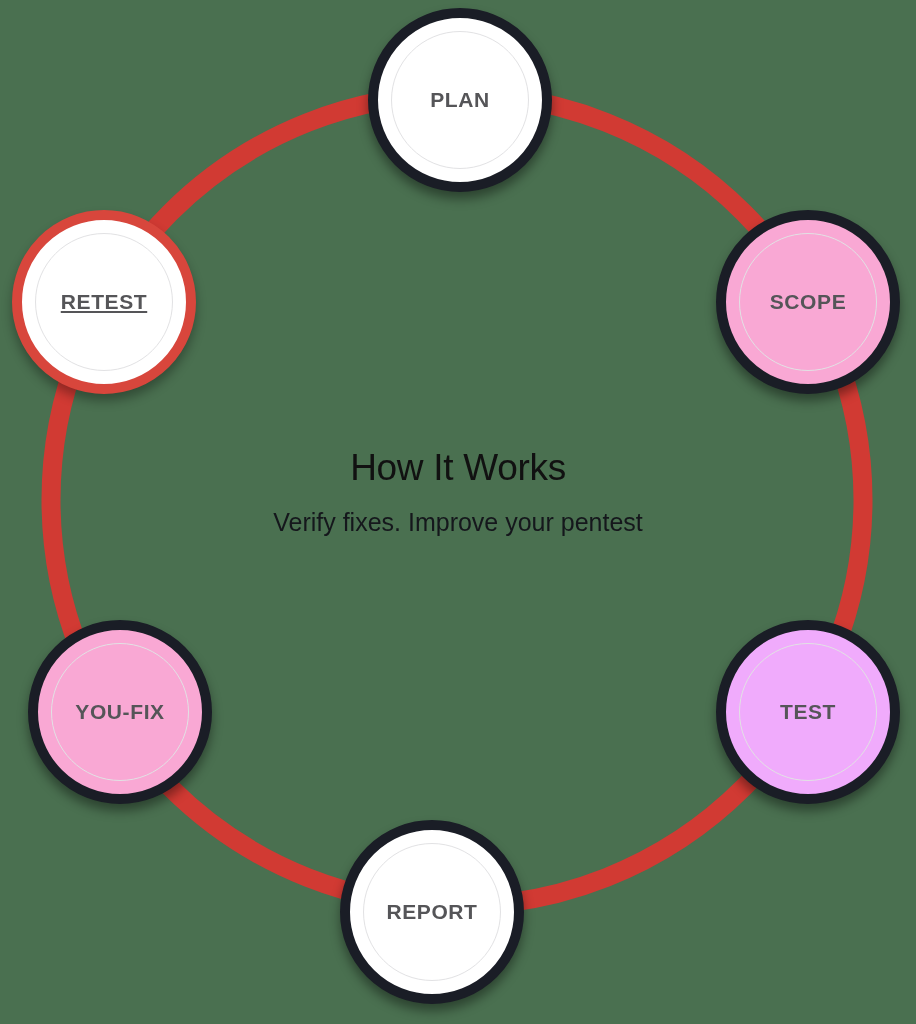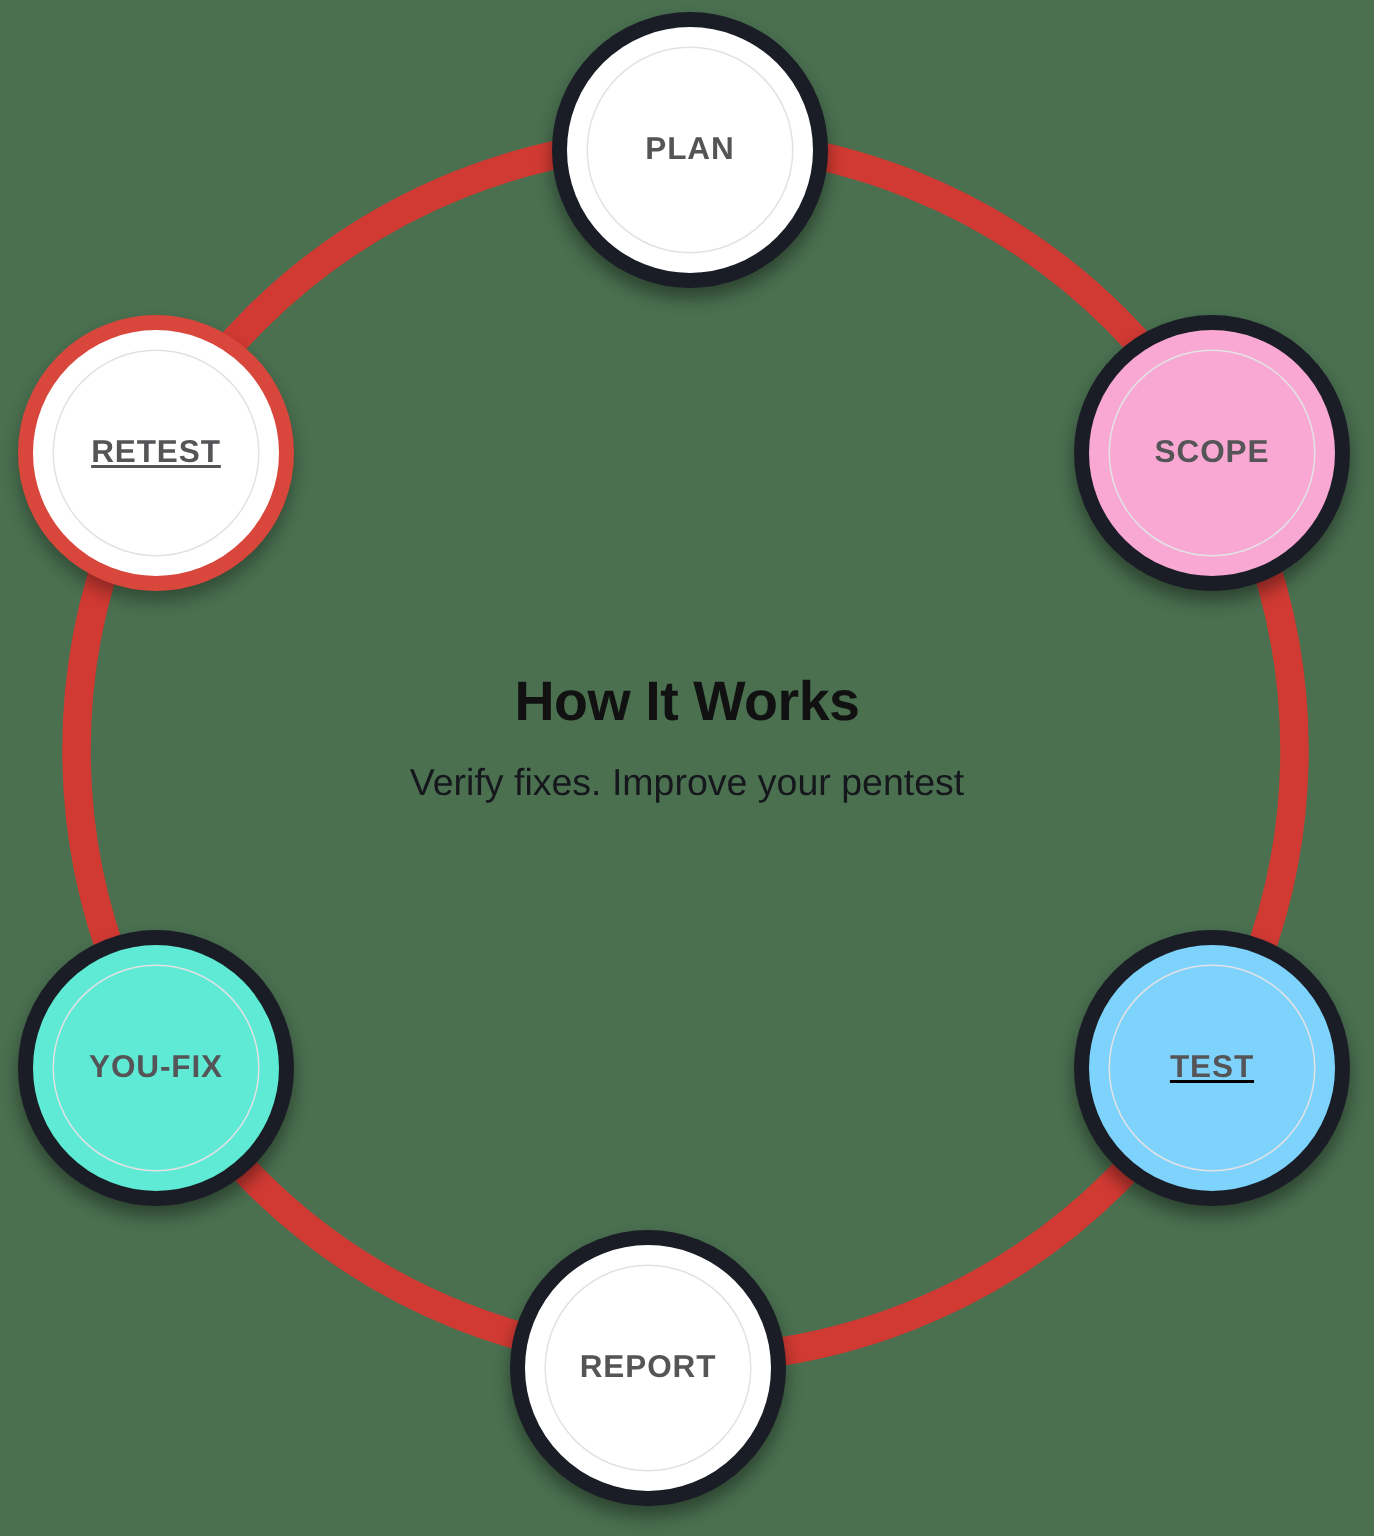--- a/index.html
+++ b/index.html
@@ -25,21 +25,21 @@
     position: absolute;
     left: 50%;
     top: 500px;
     transform: translate(-50%, -50%);
     width: 600px;
     text-align: center;
     pointer-events: none;
   }
   .center-title {
     font-size: 37px;
-    font-weight: bold;
+    font-weight: normal;
     color: #111111;
     letter-spacing: -0.3px;
     margin: 0 0 16px 0;
     line-height: 1.1;
   }
   .center-desc {
     font-size: 25px;
     color: #15171c;
     line-height: 1.42;
     margin: 12px auto;
@@ -102,29 +102,29 @@
 
   <div id="nodes-layer">
       <div class="node" style="left: 460px; top: 100px; width: 184px; height: 184px; margin-left: -92px; margin-top: -92px; border-color: rgb(26, 29, 38); background: rgb(255, 255, 255);">
         <div class="inner-ring" style="border-color: rgb(226, 226, 228);"></div>
         <div class="node-label" style="color: rgb(85, 85, 88);">PLAN</div>
       </div>
       <div class="node" style="left: 808px; top: 302px; width: 184px; height: 184px; margin-left: -92px; margin-top: -92px; border-color: rgb(26, 29, 38); background: #f9a8d4;">
         <div class="inner-ring" style="border-color: rgb(226, 226, 228);"></div>
         <div class="node-label" style="color: rgb(85, 85, 88);">SCOPE</div>
       </div>
-      <div class="node" style="left: 808px; top: 712px; width: 184px; height: 184px; margin-left: -92px; margin-top: -92px; border-color: rgb(26, 29, 38); background: #7dd3fc; text-decoration: underline;">
+      <div class="node" style="left: 808px; top: 712px; width: 184px; height: 184px; margin-left: -92px; margin-top: -92px; border-color: rgb(26, 29, 38); background: #f0abfc;">
         <div class="inner-ring" style="border-color: rgb(226, 226, 228);"></div>
         <div class="node-label" style="color: rgb(85, 85, 88);">TEST</div>
       </div>
       <div class="node" style="left: 432px; top: 912px; width: 184px; height: 184px; margin-left: -92px; margin-top: -92px; border-color: rgb(26, 29, 38); background: rgb(255, 255, 255);">
         <div class="inner-ring" style="border-color: rgb(226, 226, 228);"></div>
         <div class="node-label" style="color: rgb(85, 85, 88);">REPORT</div>
       </div>
-      <div class="node" style="left: 104px; top: 712px; width: 184px; height: 184px; margin-left: -92px; margin-top: -92px; border-color: rgb(26, 29, 38); background: #5eead4;">
+      <div class="node" style="left: 120px; top: 712px; width: 184px; height: 184px; margin-left: -92px; margin-top: -92px; border-color: rgb(26, 29, 38); background: #f9a8d4;">
         <div class="inner-ring" style="border-color: rgb(226, 226, 228);"></div>
         <div class="node-label" style="color: rgb(85, 85, 88);">YOU-FIX</div>
       </div>
       <div class="node active" style="left: 104px; top: 302px; width: 184px; height: 184px; margin-left: -92px; margin-top: -92px; border-color: rgb(216, 70, 60); background: rgb(255, 255, 255);">
         <div class="inner-ring" style="border-color: rgb(226, 226, 228);"></div>
         <div class="node-label" style="color: rgb(85, 85, 88); text-decoration: underline;">RETEST</div>
       </div>
     </div>
 
   <div class="center-block">

